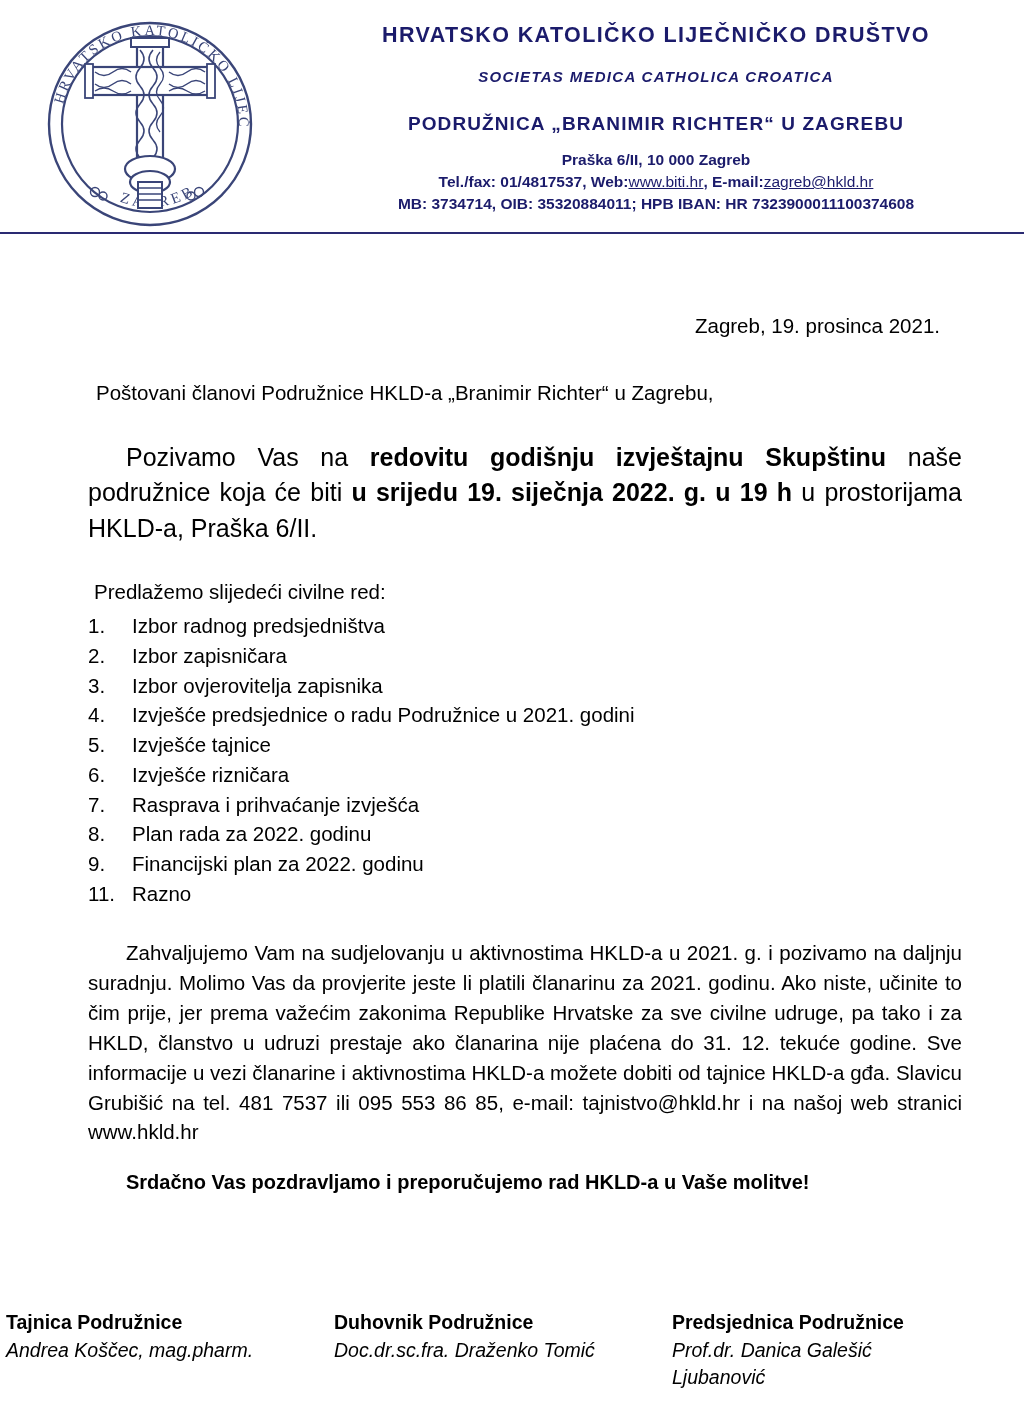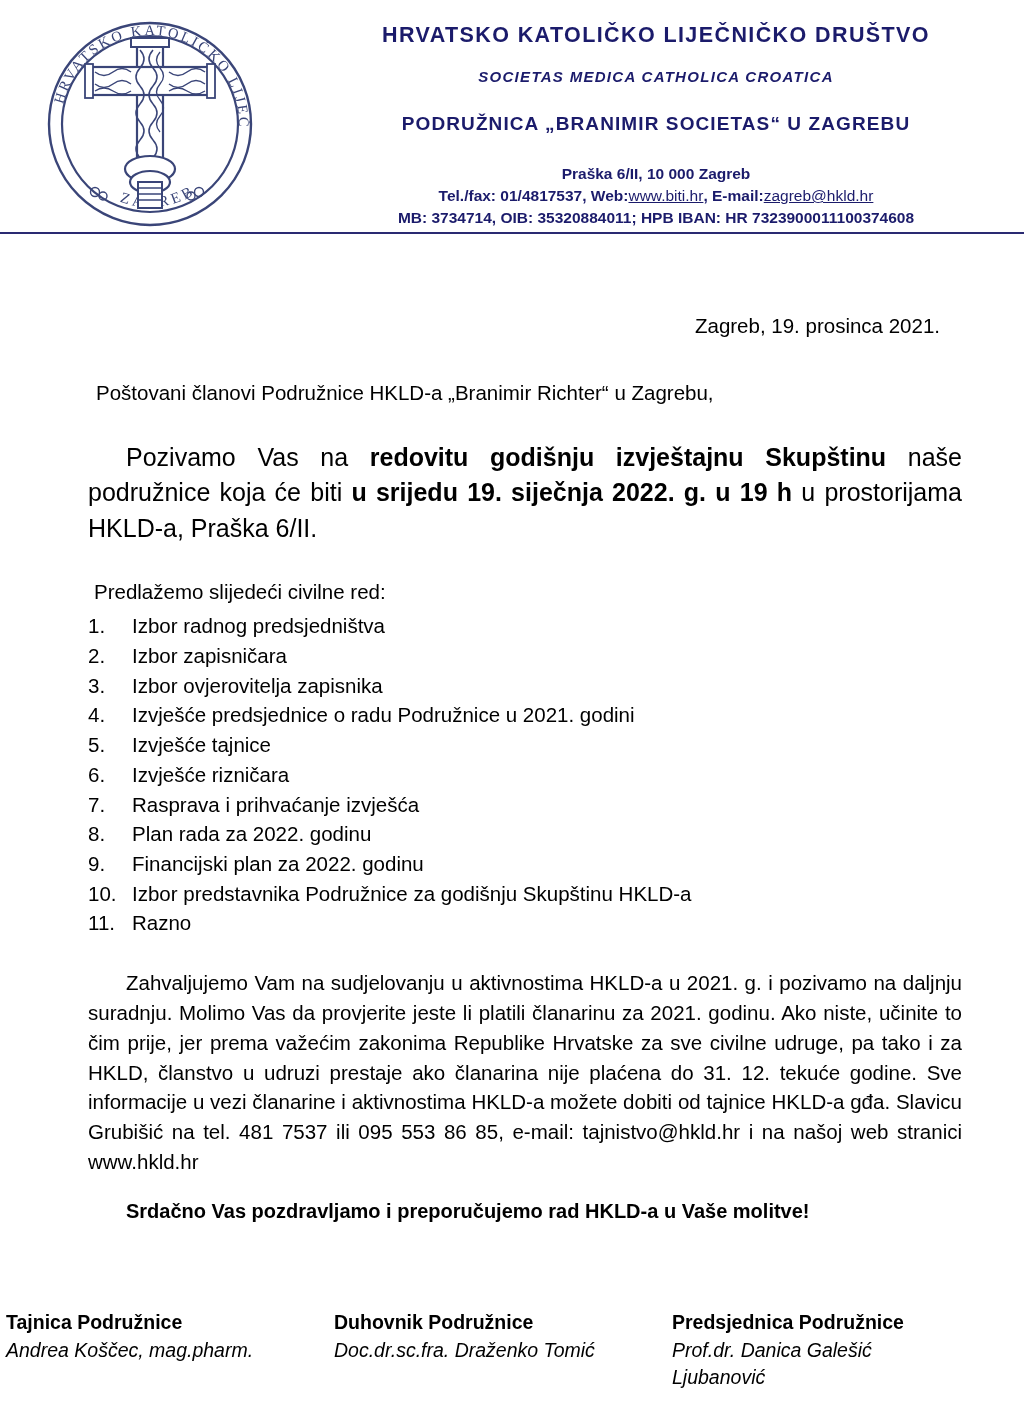--- a/index.html
+++ b/index.html
@@ -60,21 +60,21 @@
     white-space: nowrap;
   }
   .org-branch {
     font-size: 19px;
     font-weight: bold;
     letter-spacing: 1.1px;
     margin-top: 26px;
     white-space: nowrap;
   }
   .contact-lines {
-    margin-top: 28px;
+    margin-top: 14px;
     font-size: 15.5px;
     font-weight: bold;
     line-height: 1.42;
     color: #1b1b6b;
   }
   .contact-lines .ln { white-space: nowrap; }
   .lnk {
     text-decoration: underline;
     font-weight: normal;
     color: #1b1b6b;
@@ -231,21 +231,21 @@
         <circle cx="72" cy="190" r="4"></circle>
         <circle cx="168" cy="186" r="4.5"></circle>
         <circle cx="160" cy="190" r="4"></circle>
       </g>
     </svg>
   </div>
 
   <div class="org-block">
     <div class="org-name">HRVATSKO KATOLIČKO LIJEČNIČKO DRUŠTVO</div>
     <div class="org-name-latin">SOCIETAS MEDICA CATHOLICA CROATICA</div>
-    <div class="org-branch">PODRUŽNICA „BRANIMIR SOCIETAS“ U ZAGREBU</div>
+    <div class="org-branch">PODRUŽNICA „BRANIMIR RICHTER“ U ZAGREBU</div>
 
     <div class="contact-lines">
       <div class="ln">Praška 6/II, 10 000 Zagreb</div>
       <div class="ln">
         <span class="lbl">Tel./fax:</span>
         <span>01/4817537,</span>
         <span class="lbl">Web:</span><span class="lnk">www.biti.hr</span><span>,</span>
         <span class="lbl">E-mail:</span><span class="lnk">zagreb@hkld.hr</span>
       </div>
       <div class="ln">
@@ -305,24 +305,20 @@
     </li>
     <li>
       <span class="num">8.</span>
       <span class="txt">Plan rada za 2022. godinu</span>
     </li>
     <li>
       <span class="num">9.</span>
       <span class="txt">Financijski plan za 2022. godinu</span>
     </li>
     <li>
-      <span class="num">10.</span>
-      <span class="txt">Izbor predstavnika Podružnice za godišnju Skupštinu HKLD-a</span>
-    </li>
-    <li>
       <span class="num">11.</span>
       <span class="txt">Razno</span>
     </li>
   </ol>
 
   <p class="para-closing">Zahvaljujemo Vam na sudjelovanju u aktivnostima HKLD-a u 2021. g. i pozivamo na daljnju suradnju. Molimo Vas da provjerite jeste li platili članarinu za 2021. godinu. Ako niste, učinite to čim prije, jer prema važećim zakonima Republike Hrvatske za sve civilne udruge, pa tako i za HKLD, članstvo u udruzi prestaje ako članarina nije plaćena do 31. 12. tekuće godine. Sve informacije u vezi članarine i aktivnostima HKLD-a možete dobiti od  tajnice HKLD-a gđa. Slavicu Grubišić na tel.  481 7537 ili 095 553 86 85, e-mail: tajnistvo@hkld.hr i na našoj web stranici www.hkld.hr</p>
 
   <div class="final-line">Srdačno Vas pozdravljamo i preporučujemo rad HKLD-a u Vaše molitve!</div>
 </main>
 

